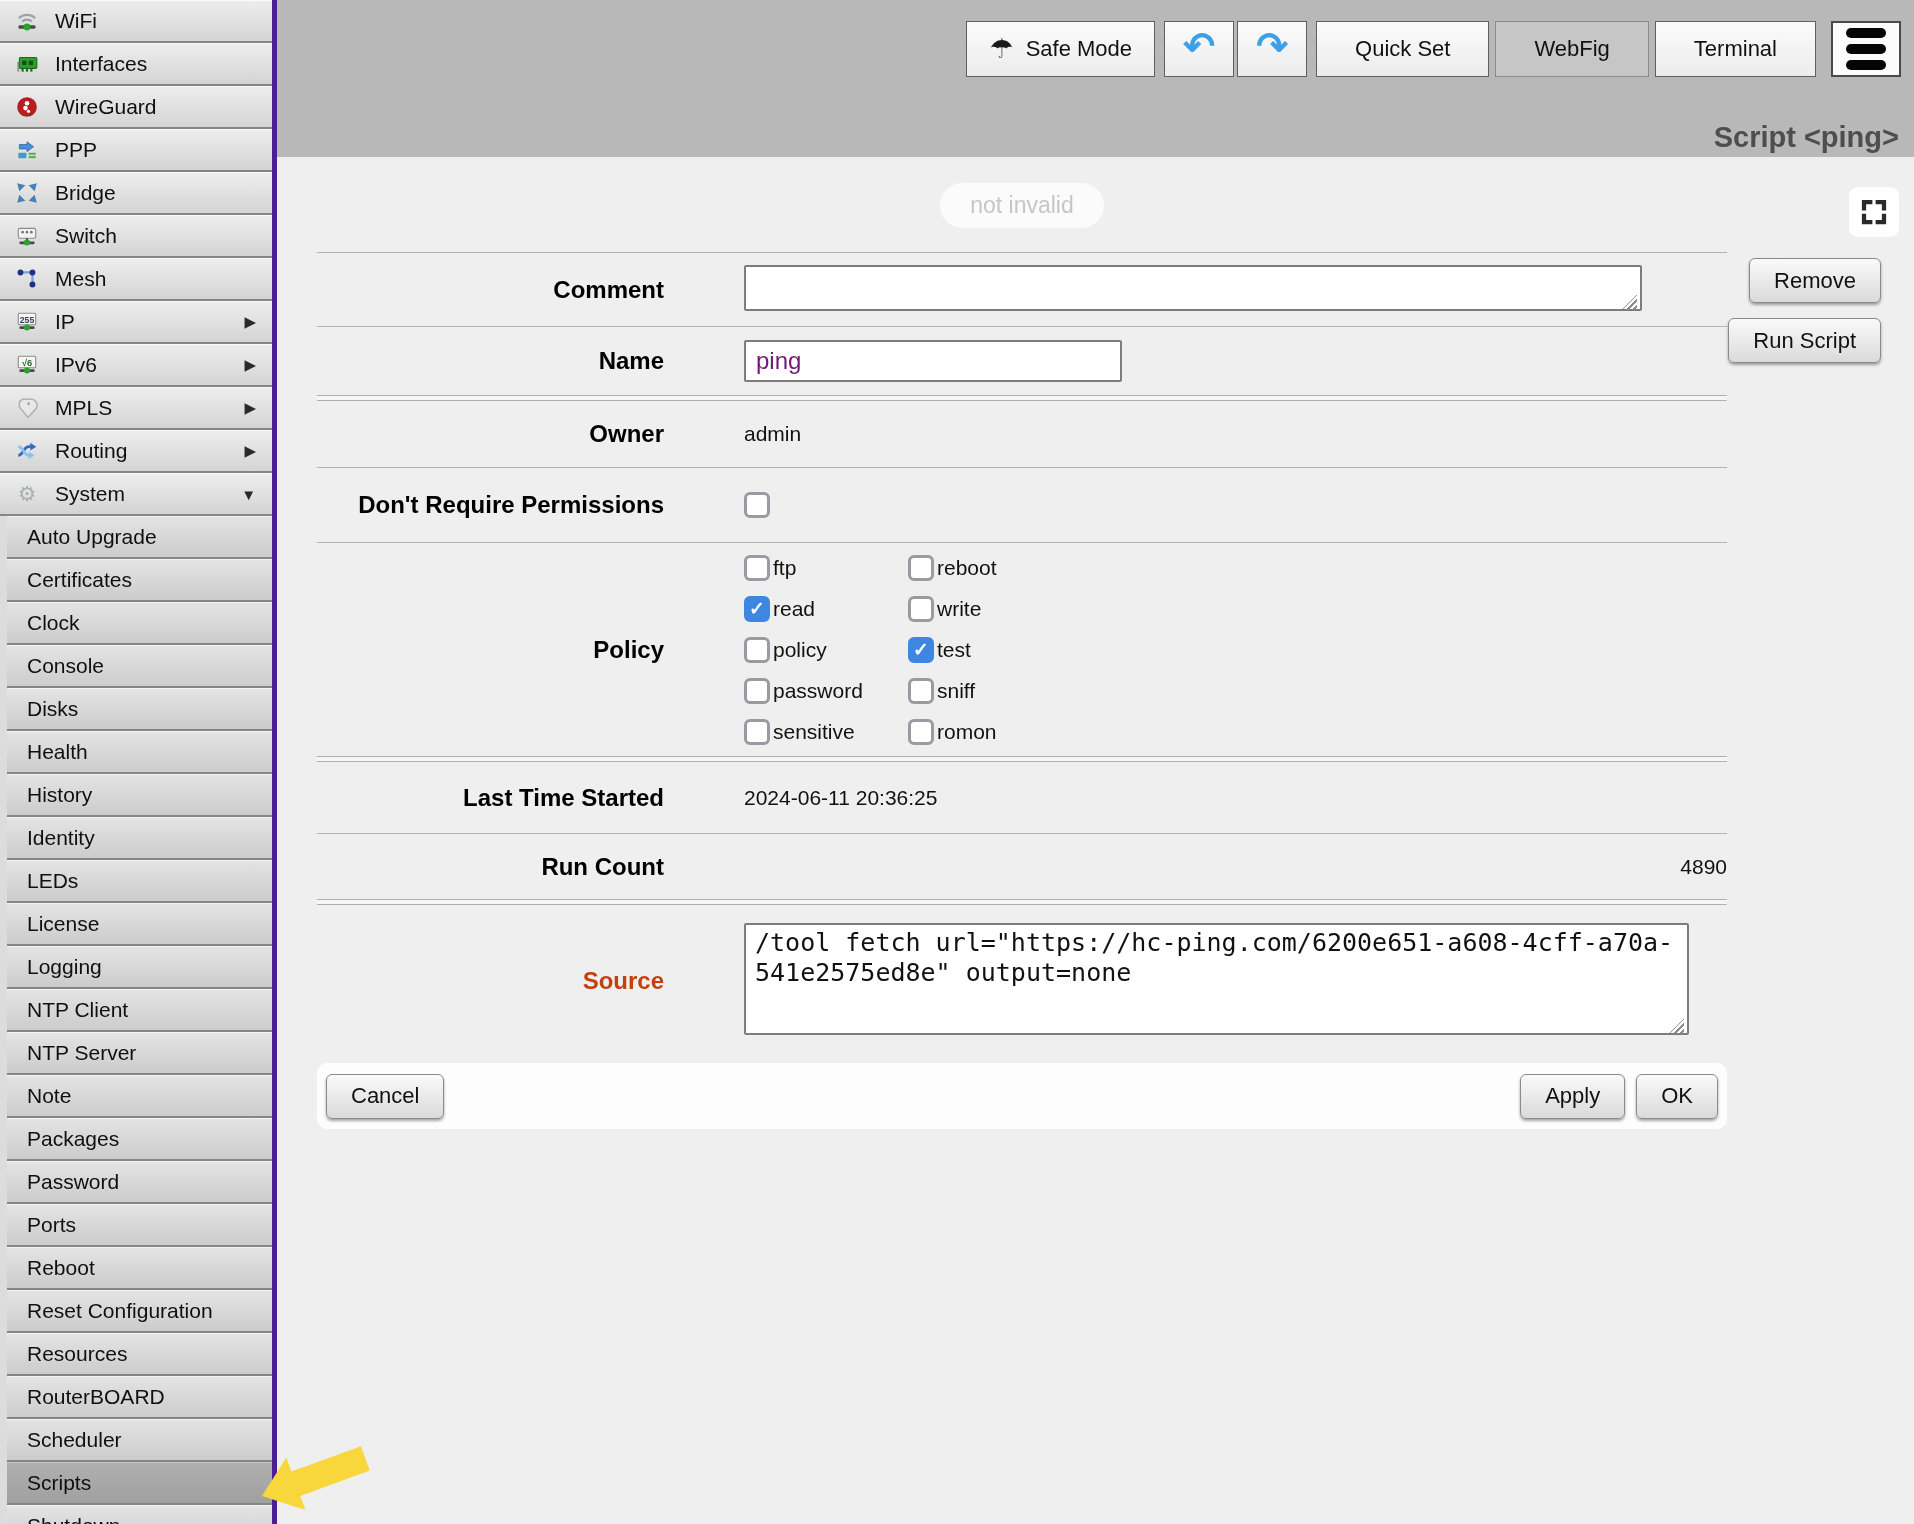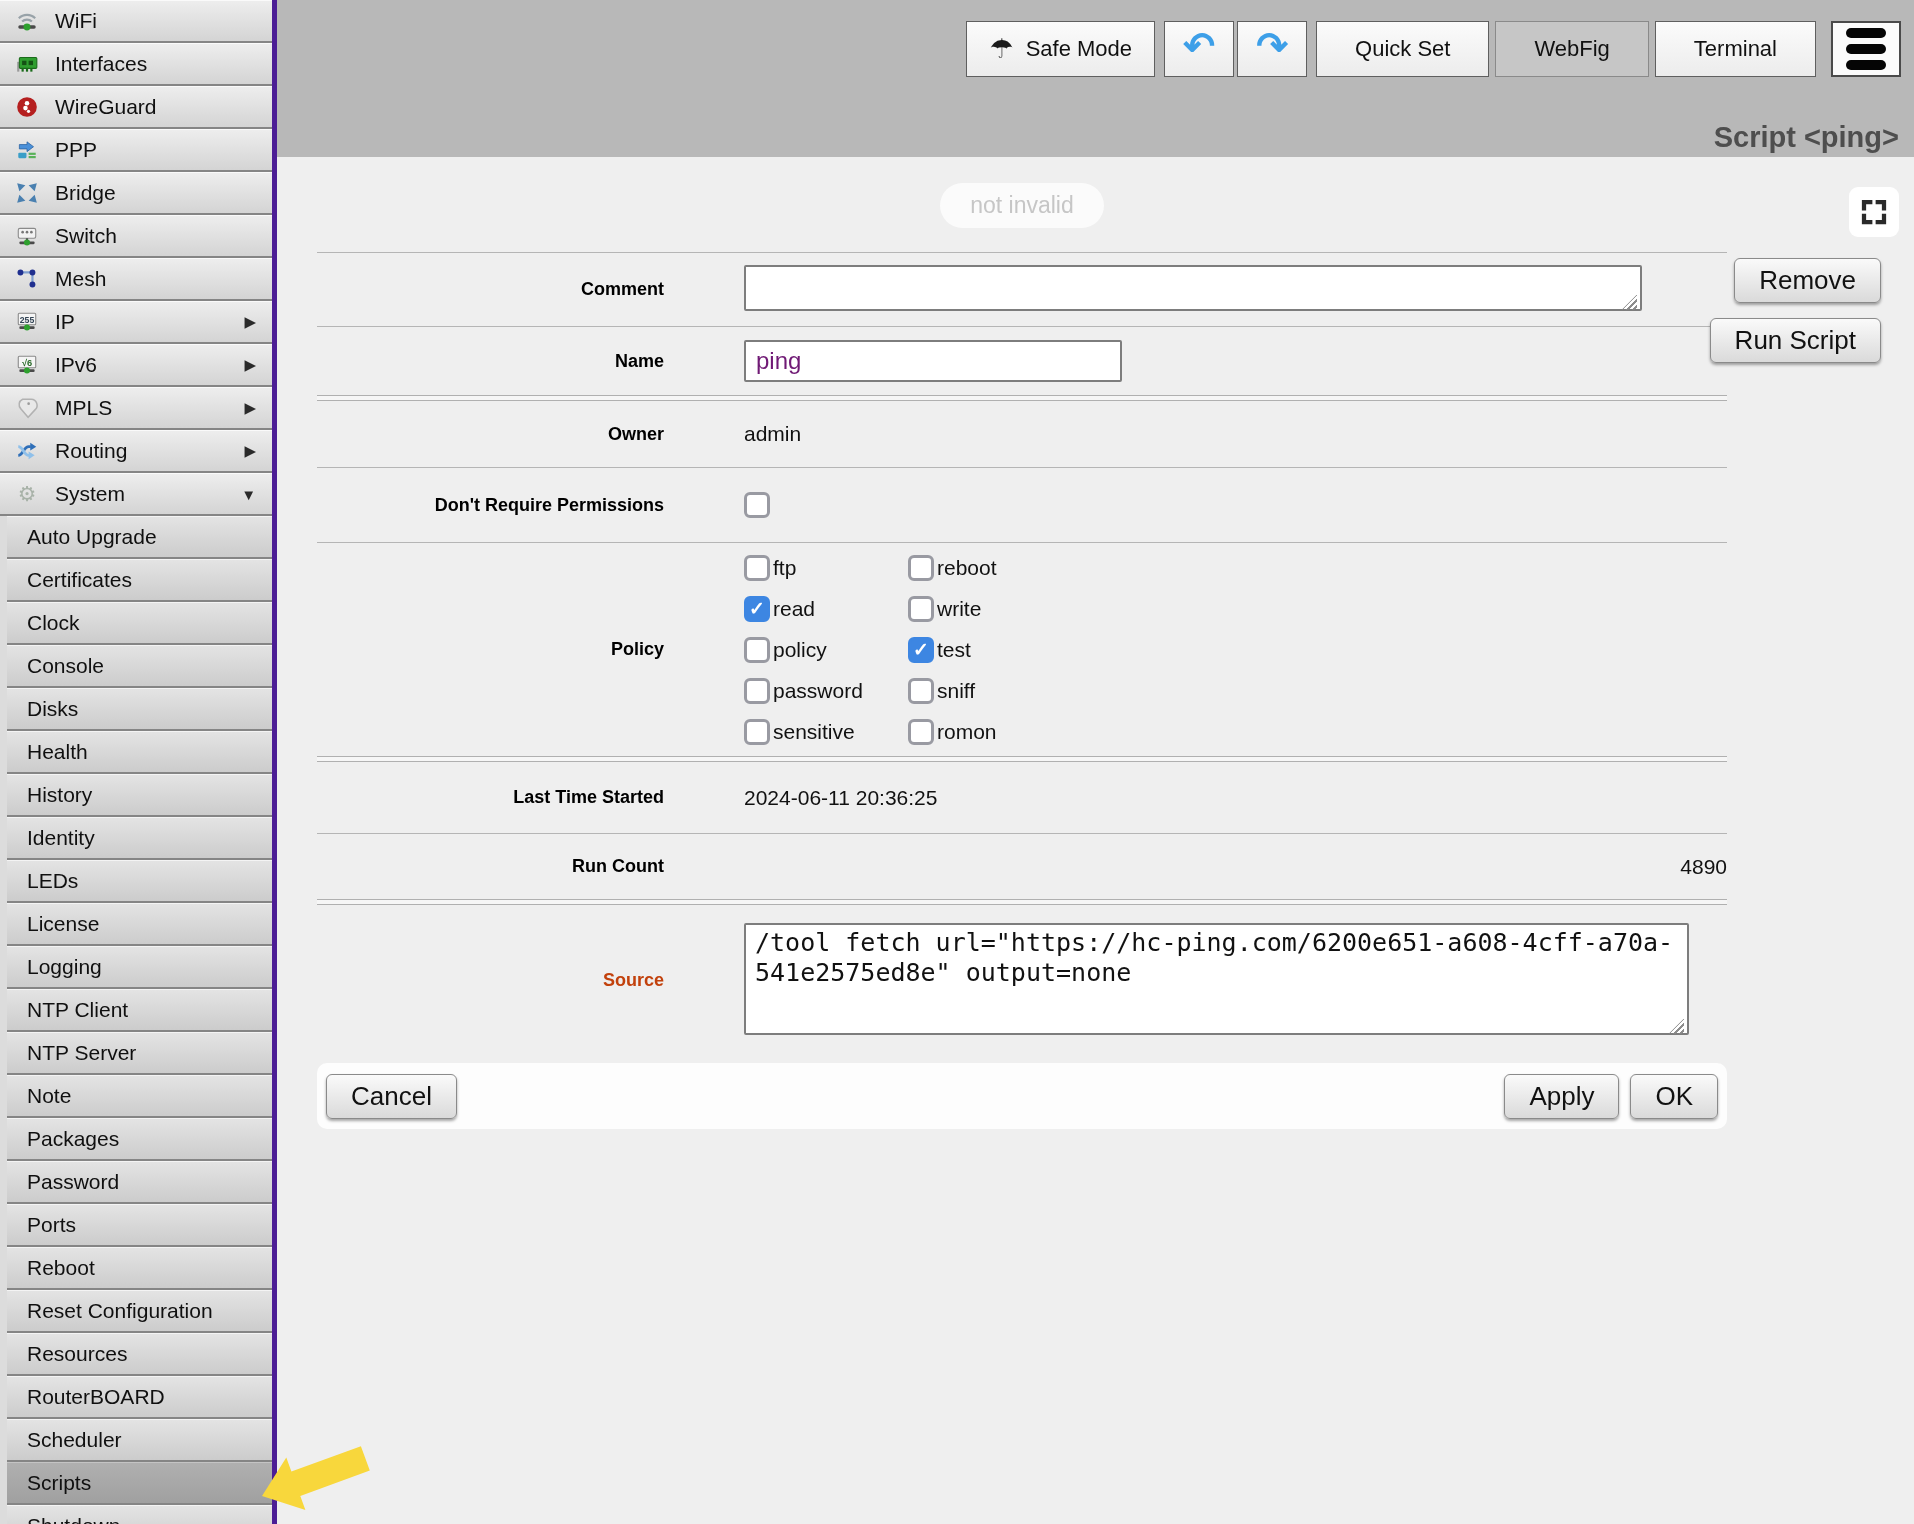--- a/index.html
+++ b/index.html
@@ -41,21 +41,21 @@
   .badge-row{position:absolute;left:40px;top:26px;width:1410px;display:flex;justify-content:center;}
   .pill{background:#fbfbfb;color:#c6c6c6;font-size:23px;padding:9px 30px;border-radius:24px;}
   .fullscreen-btn{position:absolute;top:30px;right:15px;width:50px;height:50px;background:#ffffff;border:none;border-radius:9px;
     display:flex;align-items:center;justify-content:center;cursor:pointer;}
   .fullscreen-btn svg{width:30px;height:30px;}
 
   .form{position:absolute;left:40px;top:95px;width:1410px;}
   .sep{height:1px;background:#b5b5b5;}
   .sep.double{height:4px;background:#f6f6f6;border-top:1px solid #b0b0b0;border-bottom:1px solid #b0b0b0;}
   .frow{display:flex;align-items:center;}
-  .flabel{flex:0 0 427px;text-align:right;padding-right:80px;box-sizing:border-box;font-weight:bold;font-size:18px;color:#000;}
+  .flabel{flex:0 0 427px;text-align:right;padding-right:80px;box-sizing:border-box;font-weight:bold;font-size:24px;color:#000;}
   .flabel.link{color:#c2410c;}
   .fvalue{font-size:21px;color:#111;}
   .row-comment{height:73px;}
   .row-name{height:68px;}
   .row-owner{height:66px;}
   .row-drp{height:74px;}
   .row-policy{height:213px;}
   .row-lts{height:71px;}
   .row-runcount{height:65px;justify-content:space-between;}
   .row-source{height:151px;}
@@ -75,21 +75,21 @@
   .cb.checked{background:#3d86e2;border-color:#3d86e2;}
   .cb.checked::after{content:"✓";color:#fff;font-size:19px;font-weight:bold;line-height:1;}
   .pol-cols{display:flex;}
   .pol-col{width:164px;display:flex;flex-direction:column;}
   .pol-item{height:41px;display:flex;align-items:center;}
   .pol-item .pol-label{margin-left:3px;font-size:21px;color:#111;}
 
   .action-bar{position:absolute;left:40px;top:906px;width:1410px;height:66px;background:#fdfdfd;border-radius:10px;
     display:flex;align-items:center;padding:0 9px;box-sizing:border-box;}
   .btn{background:linear-gradient(#fafafa,#dadada);border:1px solid #8a8a8a;border-radius:6px;height:45px;
-    font-family:"Liberation Sans",sans-serif;font-size:26px;color:#111;padding:0 24px;cursor:pointer;box-shadow:0 2px 3px rgba(0,0,0,.35);}
+    font-family:"Liberation Sans",sans-serif;font-size:22px;color:#111;padding:0 24px;cursor:pointer;box-shadow:0 2px 3px rgba(0,0,0,.35);}
   .bar-spacer{flex:1;}
   .action-bar .btn + .btn{margin-left:11px;}
   .side-actions .btn{position:absolute;right:33px;}
   .remove-btn{top:101px;}
   .runscript-btn{top:161px;}
 
   .annot-arrow{position:absolute;left:254px;top:1428px;width:130px;height:95px;pointer-events:none;z-index:10;}
 </style>
 </head>
 <body>

